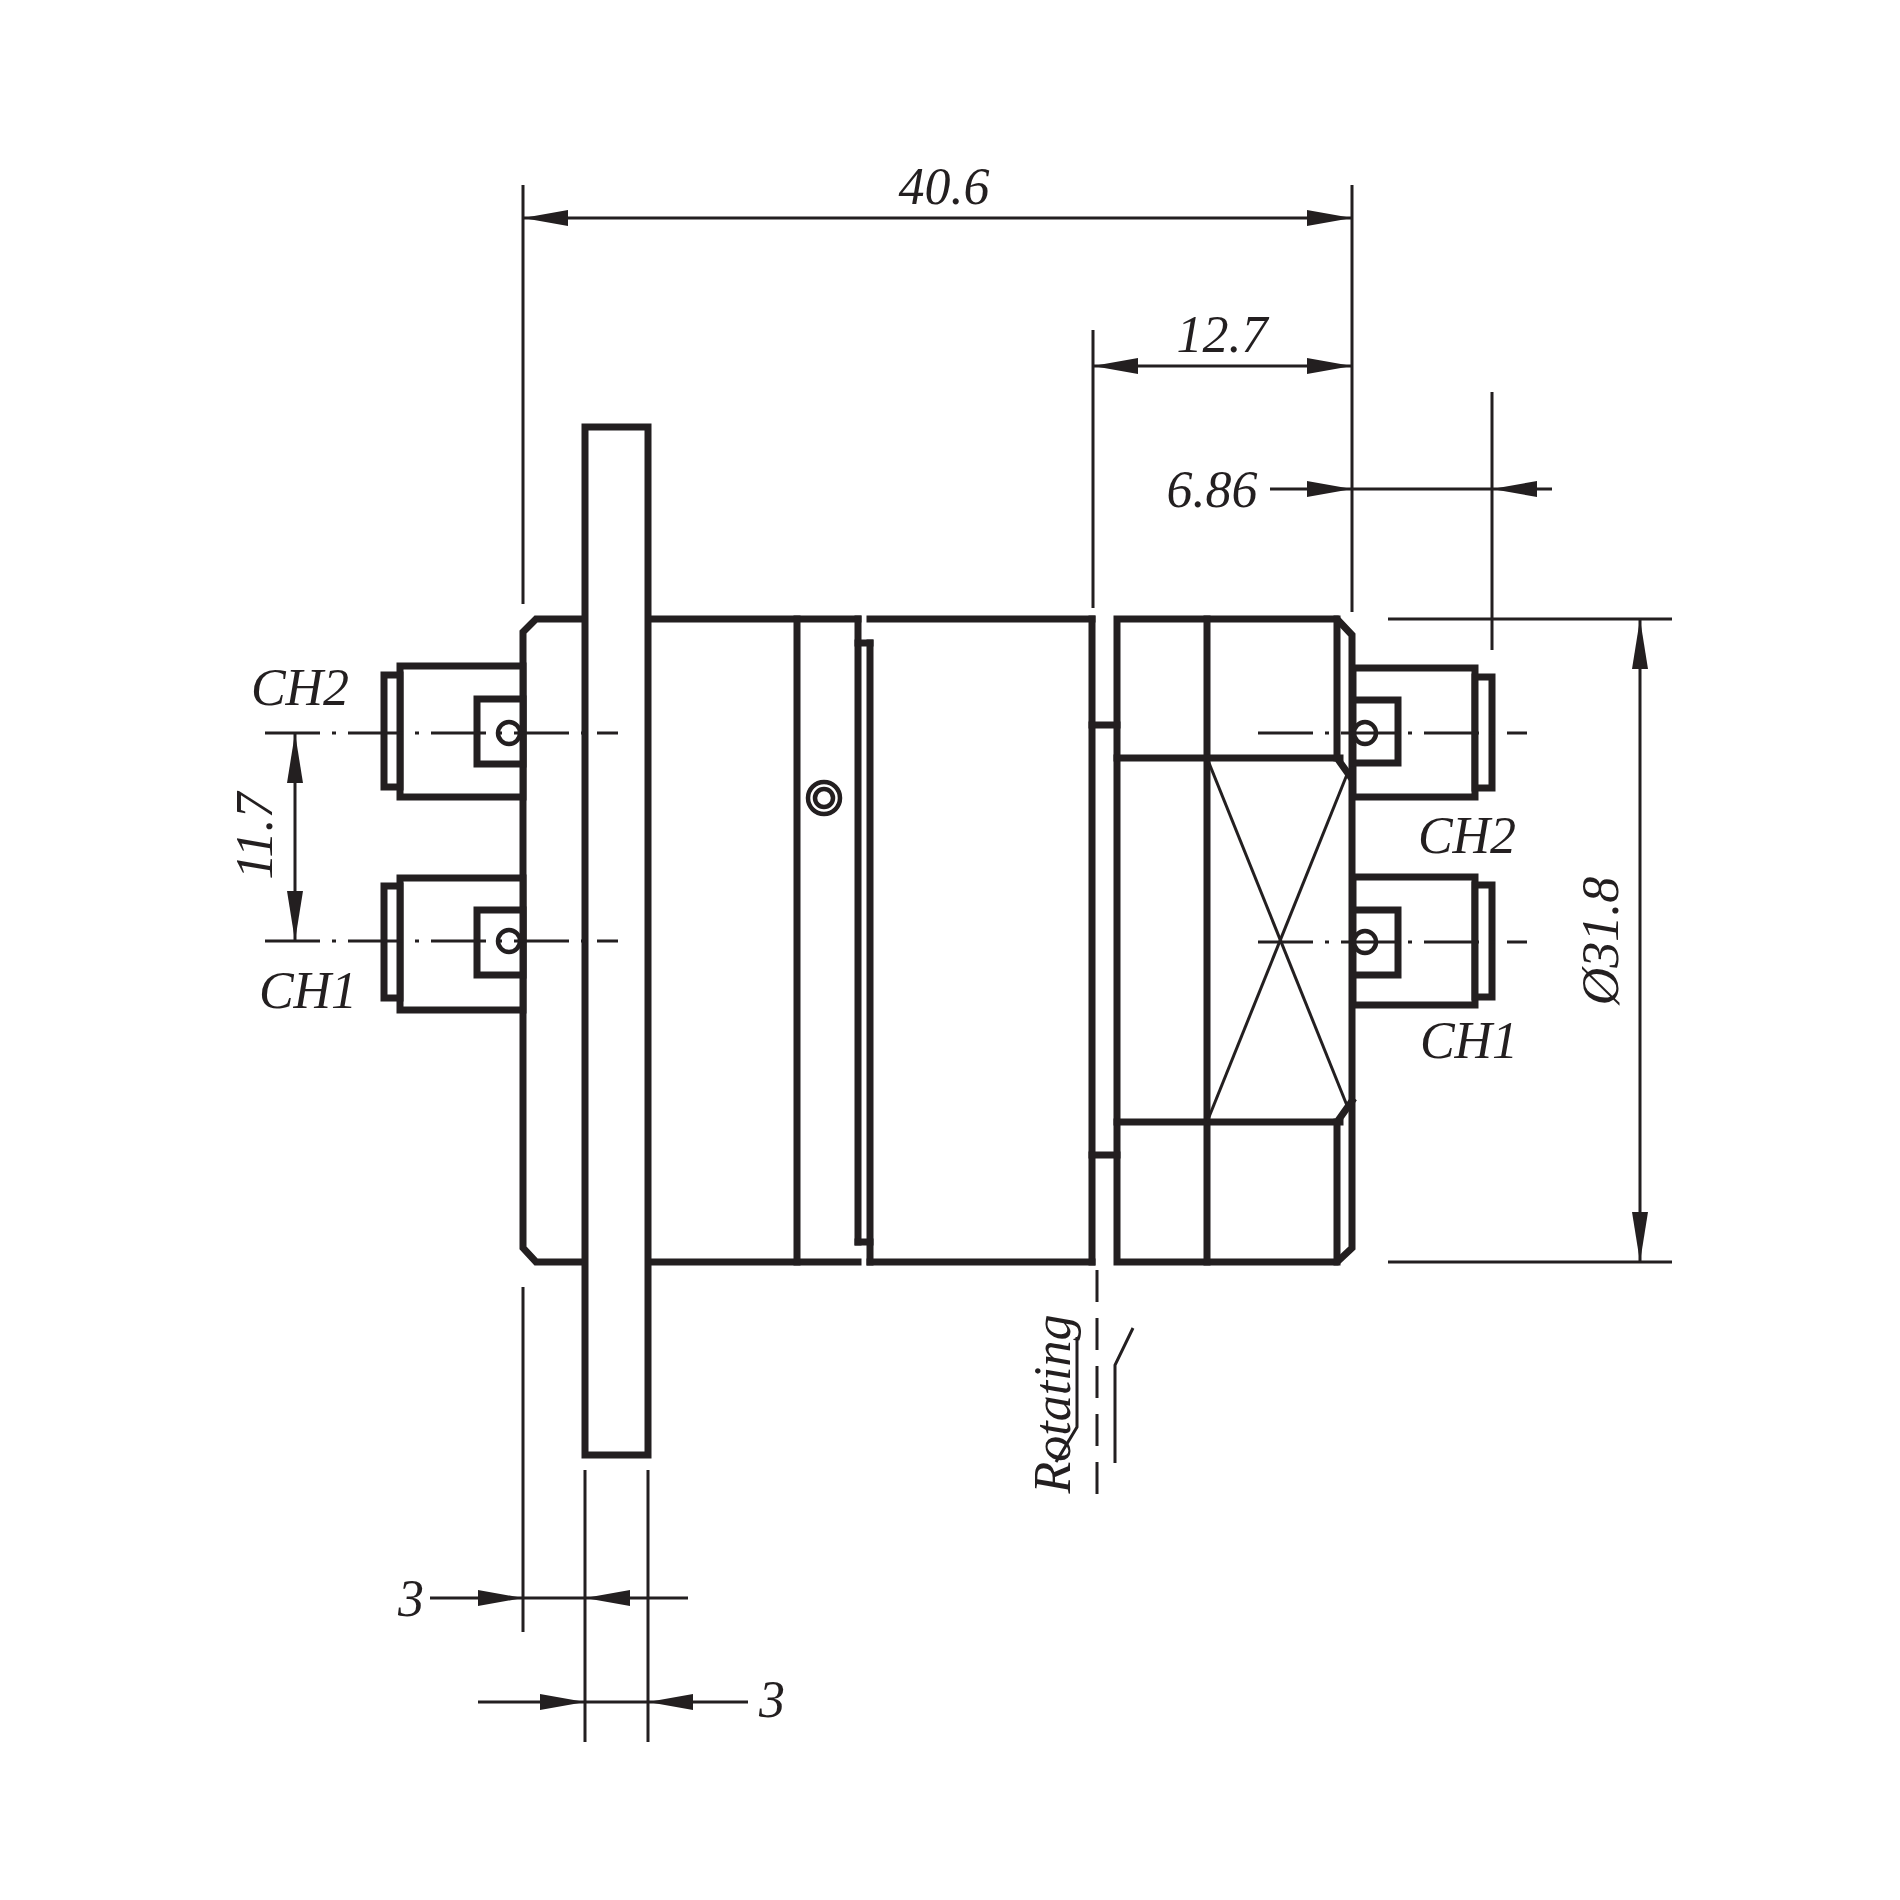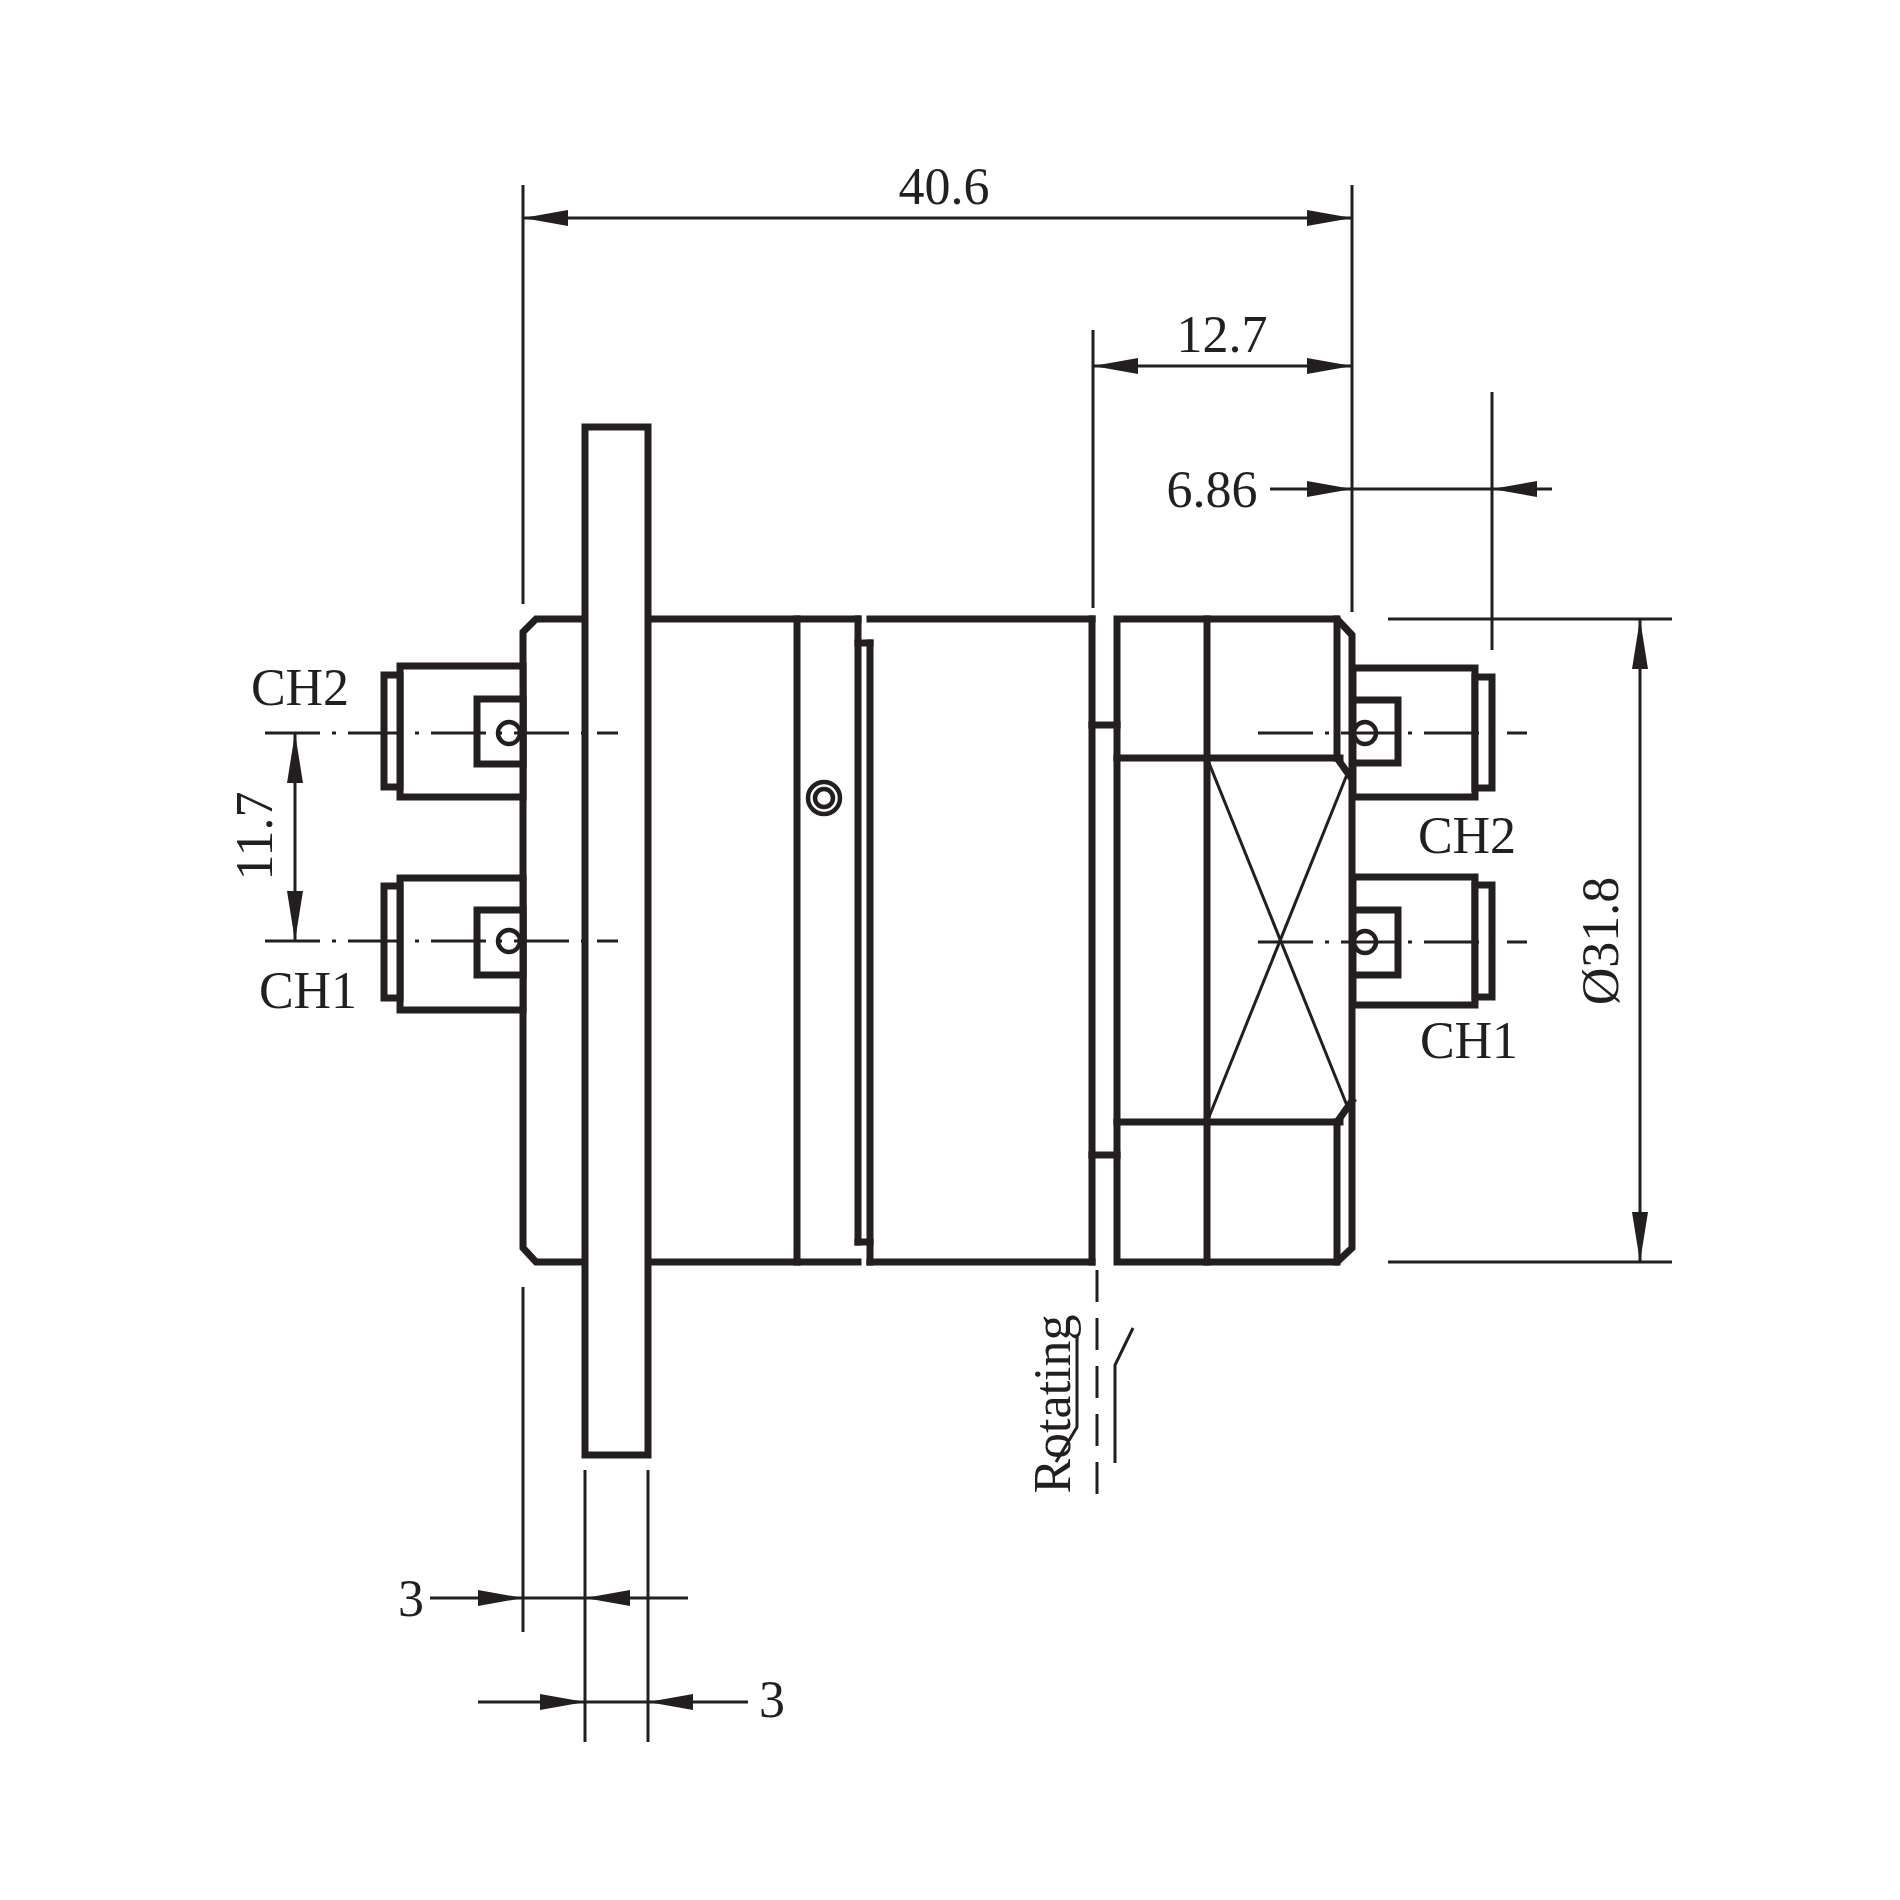--- a/index.html
+++ b/index.html
@@ -1,17 +1,17 @@
 <!DOCTYPE html>
 <html style="--ink: #231f20; --bg: #ffffff;"><head>
 <meta charset="utf-8">
 <style>
   :root { --ink: #231f20; --bg: #ffffff; }
   html, body { margin: 0; padding: 0; background: var(--bg); }
-  .canvas { width: 1900px; height: 1900px; background: var(--bg); position: relative; }
+  .canvas { width: 1900px; height: 1900px; background: var(--bg); position: relative; font-style: italic; }
   svg { display: block; }
   svg text {
     font-family: "Liberation Serif", "DejaVu Serif", serif;
     fill: var(--ink);
     font-size: 52px;
   }
   .thick { stroke: var(--ink); stroke-width: 7; fill: none; stroke-linecap: square; }
   .thickfill { stroke: var(--ink); stroke-width: 7; fill: #ffffff; stroke-linejoin: miter; }
   .med { stroke: var(--ink); stroke-width: 4.5; fill: #ffffff; }
   .thin { stroke: var(--ink); stroke-width: 3; fill: none; stroke-linecap: butt; }

